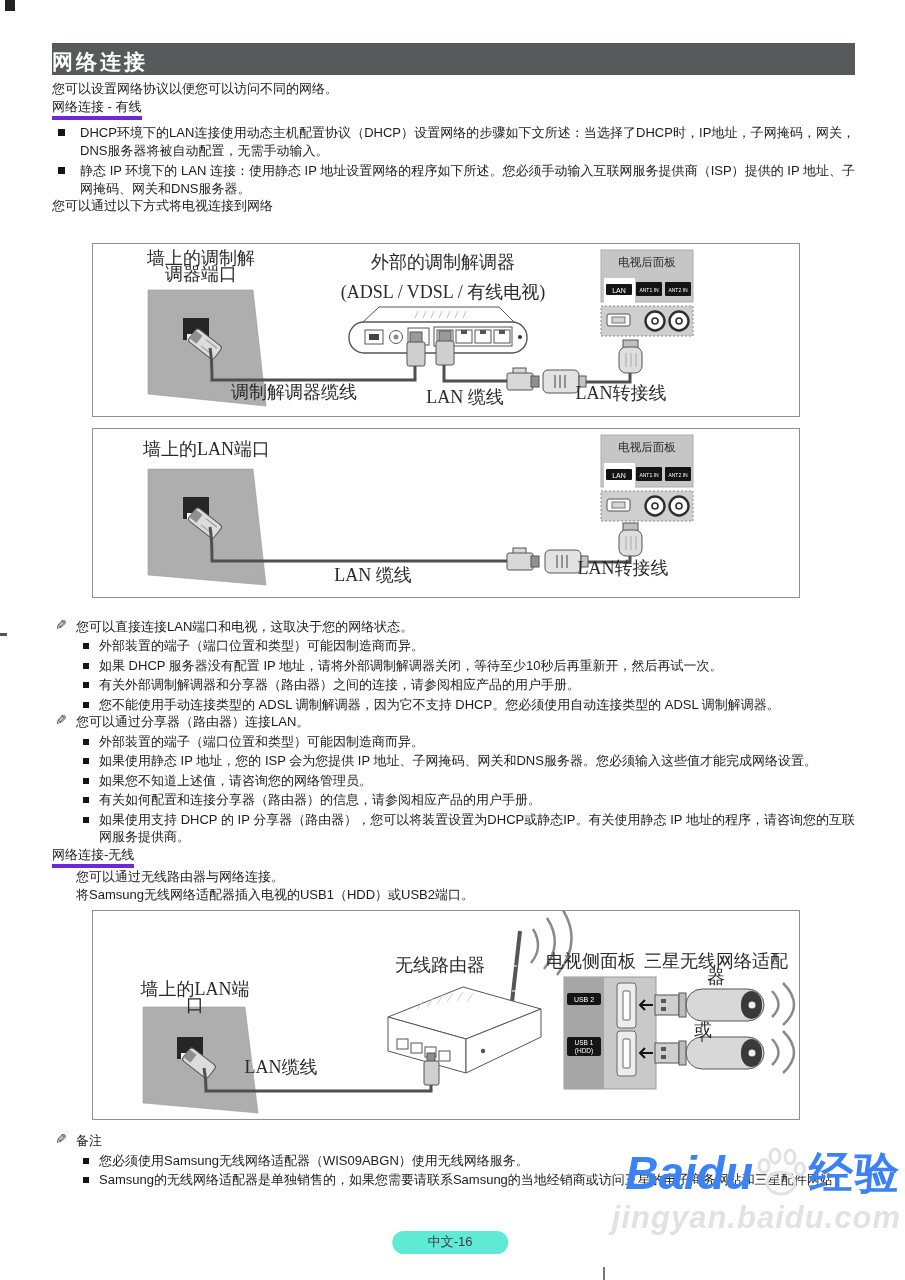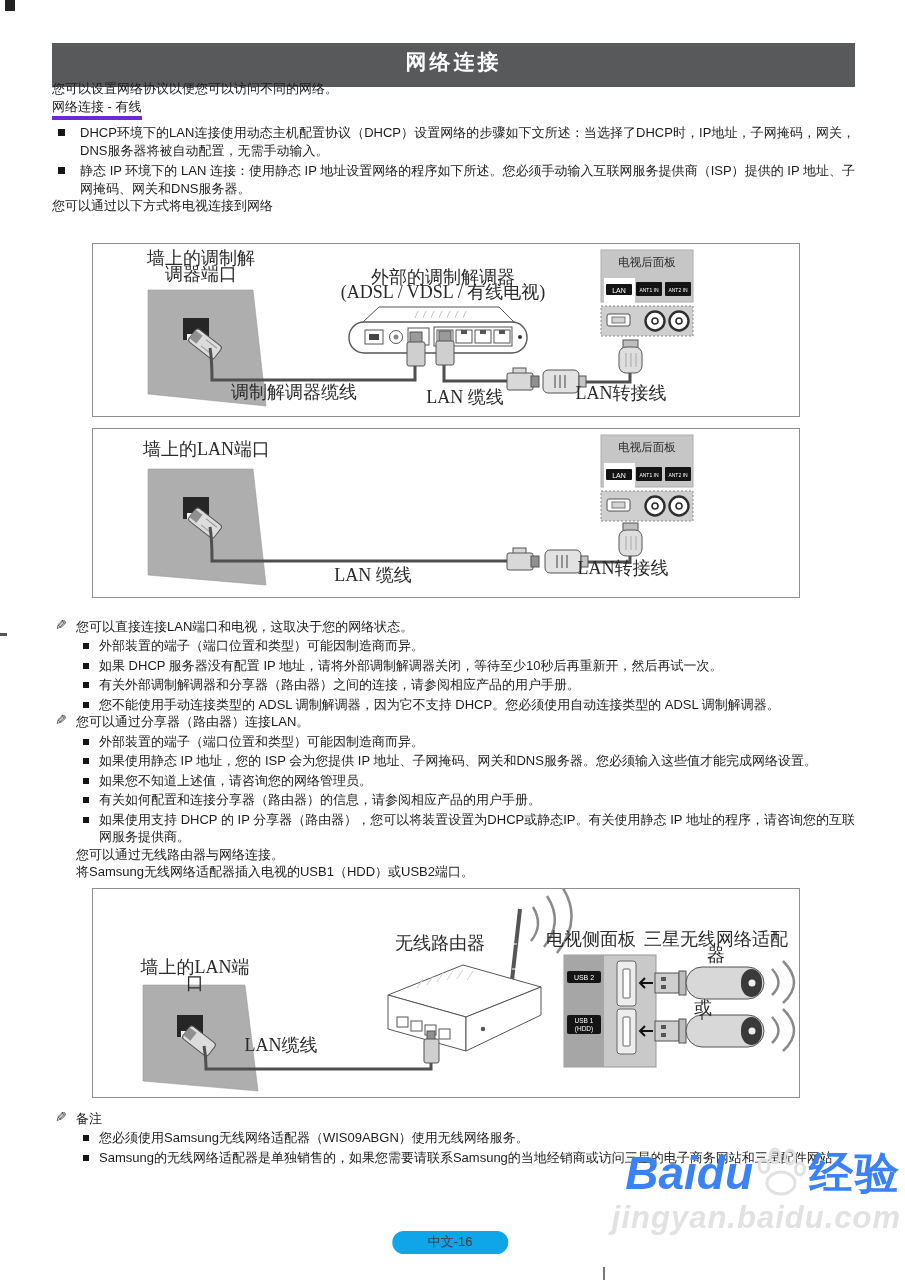--- a/index.html
+++ b/index.html
@@ -10,22 +10,22 @@
   }
   .page { position:absolute; inset:0; }
 
   
   .mark { position:absolute; background:#222; }
   .mark-tl { left:5px; top:0; width:10px; height:11px; }
   .mark-left { left:0; top:633px; width:7px; height:3px; background:#555; }
   .mark-bottom { left:603px; top:1267px; width:2px; height:13px; background:#777; }
 
   .titlebar {
-    position:absolute; left:52px; right:50px; top:43px; height:44px;
-    background:#58595b; color:#ffffff; text-align:center; line-height:37px;
+    position:absolute; left:52px; right:50px; top:43px; height:32px;
+    background:#58595b; color:#ffffff; line-height:37px;
     font-size:21px; letter-spacing:3px; font-weight:bold;
   }
 
   .content {
     position:absolute; left:52px; right:50px; top:80px;
     font-size:13px; line-height:17.5px;
   }
   .content p { margin:0; }
   .intro { margin-top:13px; }
   .sec-head { margin-top:5px; }
@@ -56,21 +56,21 @@
      transform:scaleX(-1); display:inline-block; }
   ul.nlist { list-style:none; margin:0; padding:0; }
   ul.nlist li { position:relative; padding-left:47px; margin-top:2px; text-align:justify; }
   ul.nlist li::before { content:""; position:absolute; left:31px; top:6px; width:6px; height:6px; background:#151515; }
 
   .wireless-head { margin-top:26px; }
   .wireless-line { padding-left:24px; margin-top:2px; }
 
   .footer-pill {
     position:absolute; left:50%; top:1231px; transform:translateX(-52%);
-    background:#0ea5e9; color:#3c3c3c; font-size:13px; line-height:14px;
+    background:#5eead4; color:#3c3c3c; font-size:13px; line-height:14px;
     padding:4px 36px 5px; border-radius:12px; white-space:nowrap;
   }
 
   .watermark { position:absolute; right:4px; top:1146px; text-align:right; z-index:5; pointer-events:none; }
   .wm-row1 { display:flex; align-items:center; justify-content:flex-end; gap:1px;
     font-size:46px; font-weight:bold; color:#3b82f6; line-height:52px; font-style:italic; }
   .wm-cn { font-style:normal; font-size:44px; letter-spacing:2px; }
   .wm-url { font-size:31px; font-weight:bold; color:#e2e2e2; letter-spacing:1px; font-style:italic; }
 </style>
 </head>
@@ -174,21 +174,21 @@
         </g>
         <g>
           <rect x="530" y="96" width="15" height="9" fill="#bfbfbf" stroke="#555"></rect>
           <rect x="526" y="103" width="23" height="26" rx="7" fill="#dedede" stroke="#555"></rect>
           <line x1="533" y1="109" x2="533" y2="123" stroke="#aaa"></line>
           <line x1="538" y1="109" x2="538" y2="123" stroke="#aaa"></line>
           <line x1="543" y1="109" x2="543" y2="123" stroke="#aaa"></line>
         </g>
       </svg>
       <div class="dlabel" style="left:52px; top:6px; width:112px;">墙上的调制解调器端口</div>
-      <div class="dlabel" style="left:240px; top:25px; width:220px;">外部的调制解调器</div>
+      <div class="dlabel" style="left:240px; top:10px; width:220px;">外部的调制解调器</div>
       <div class="dlabel" style="left:228px; top:40px; width:244px;">(ADSL / VDSL / 有线电视)</div>
       <div class="dlabel small" style="left:508px; top:10px; width:92px;">电视后面板</div>
       <div class="dlabel" style="left:136px; top:140px; width:130px;text-align:center;">调制解调器缆线</div>
       <div class="dlabel" style="left:322px; top:145px; width:100px;">LAN 缆线</div>
       <div class="dlabel" style="left:478px; top:141px; width:100px;">LAN转接线</div>
     </div>
 
     <div class="diagram d2">
       <svg width="706" height="168" viewBox="0 0 706 168">
         <g>
@@ -263,20 +263,21 @@
       <p class="note-lead"><span class="pencil">✎</span><span>您可以通过分享器（路由器）连接LAN。</span></p>
       <ul class="nlist">
         <li>外部装置的端子（端口位置和类型）可能因制造商而异。</li>
         <li>如果使用静态 IP 地址，您的 ISP 会为您提供 IP 地址、子网掩码、网关和DNS服务器。您必须输入这些值才能完成网络设置。</li>
         <li>如果您不知道上述值，请咨询您的网络管理员。</li>
         <li>有关如何配置和连接分享器（路由器）的信息，请参阅相应产品的用户手册。</li>
         <li>如果使用支持 DHCP 的 IP 分享器（路由器），您可以将装置设置为DHCP或静态IP。有关使用静态 IP 地址的程序，请咨询您的互联网服务提供商。</li>
       </ul>
     </div>
 
+    <p class="sec-head wireless-head"><span class="u">网络连接-无线</span></p>
     <p class="wireless-line">您可以通过无线路由器与网络连接。</p>
     <p class="wireless-line">将Samsung无线网络适配器插入电视的USB1（HDD）或USB2端口。</p>
 
     <div class="diagram d3">
       <svg width="706" height="208" viewBox="0 0 706 208">
         <g>
           <polygon points="50,96 152,96 165,202 50,192" fill="#aeaeae" stroke="#9a9a9a" stroke-width="0.6"></polygon>
           <rect x="84" y="126" width="26" height="22" fill="#262626"></rect>
           <rect x="88" y="142" width="9" height="6" fill="#f2f2f2"></rect>
           <g transform="rotate(38 106 152)">

